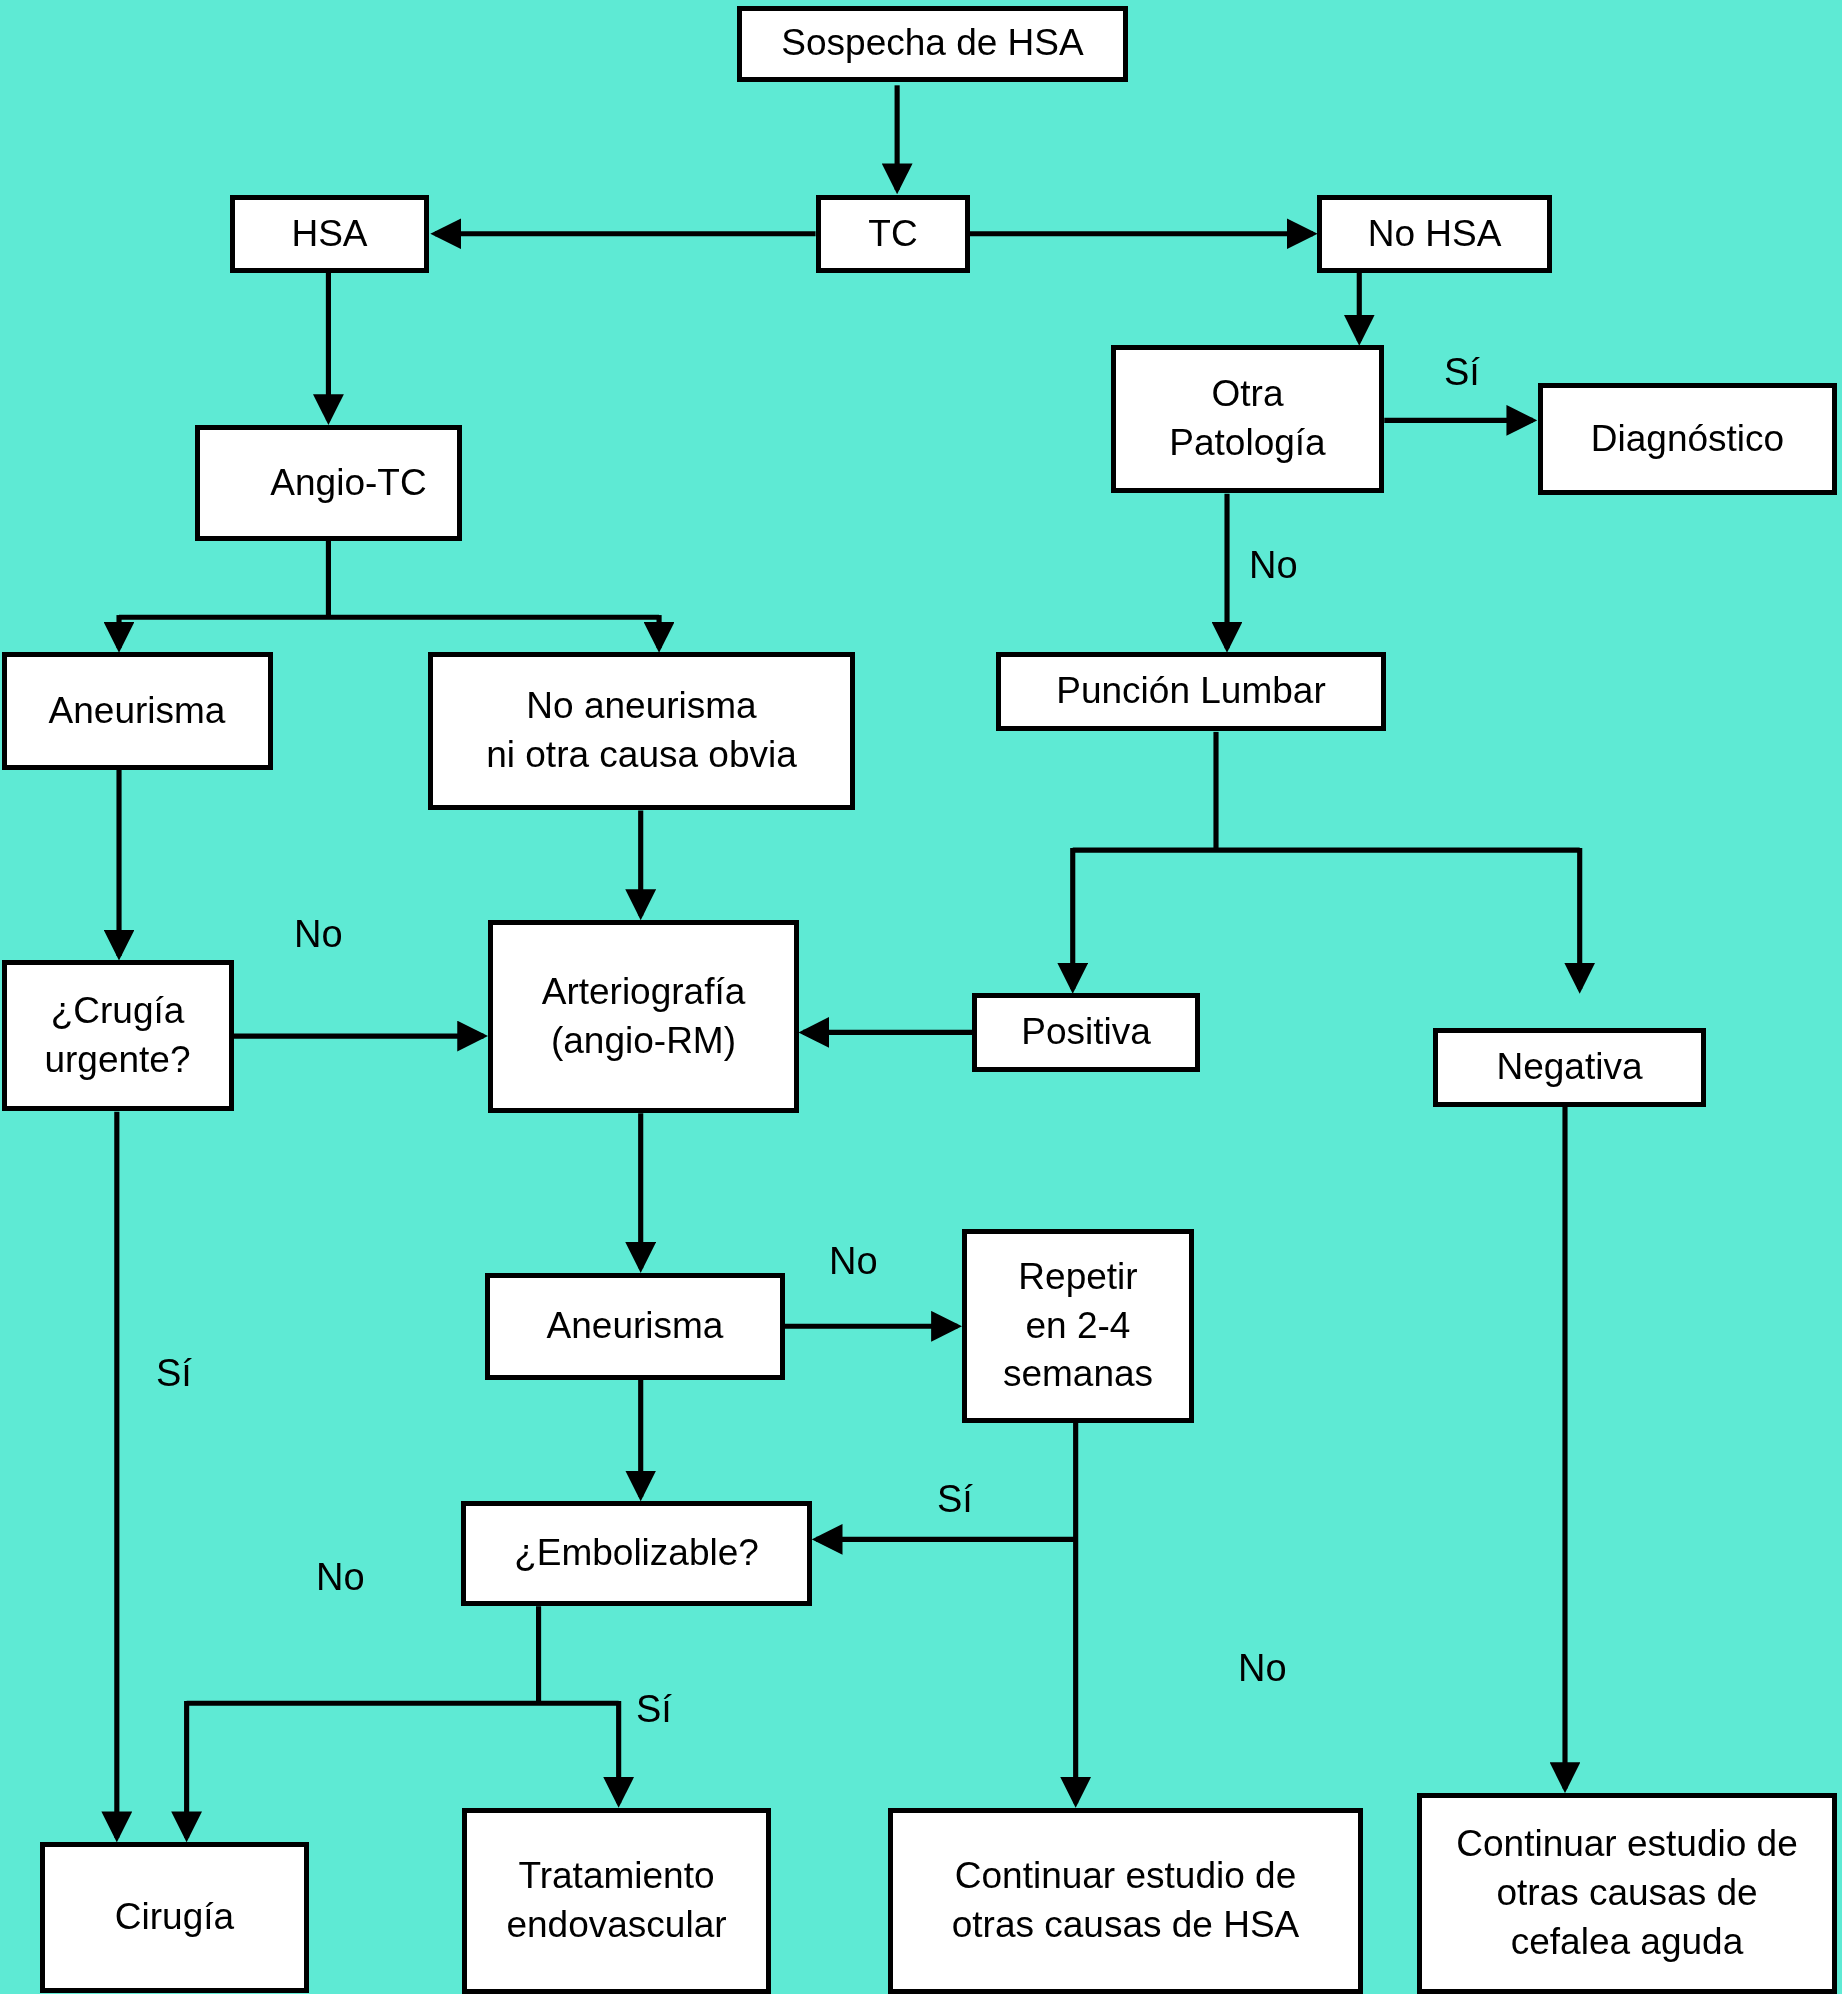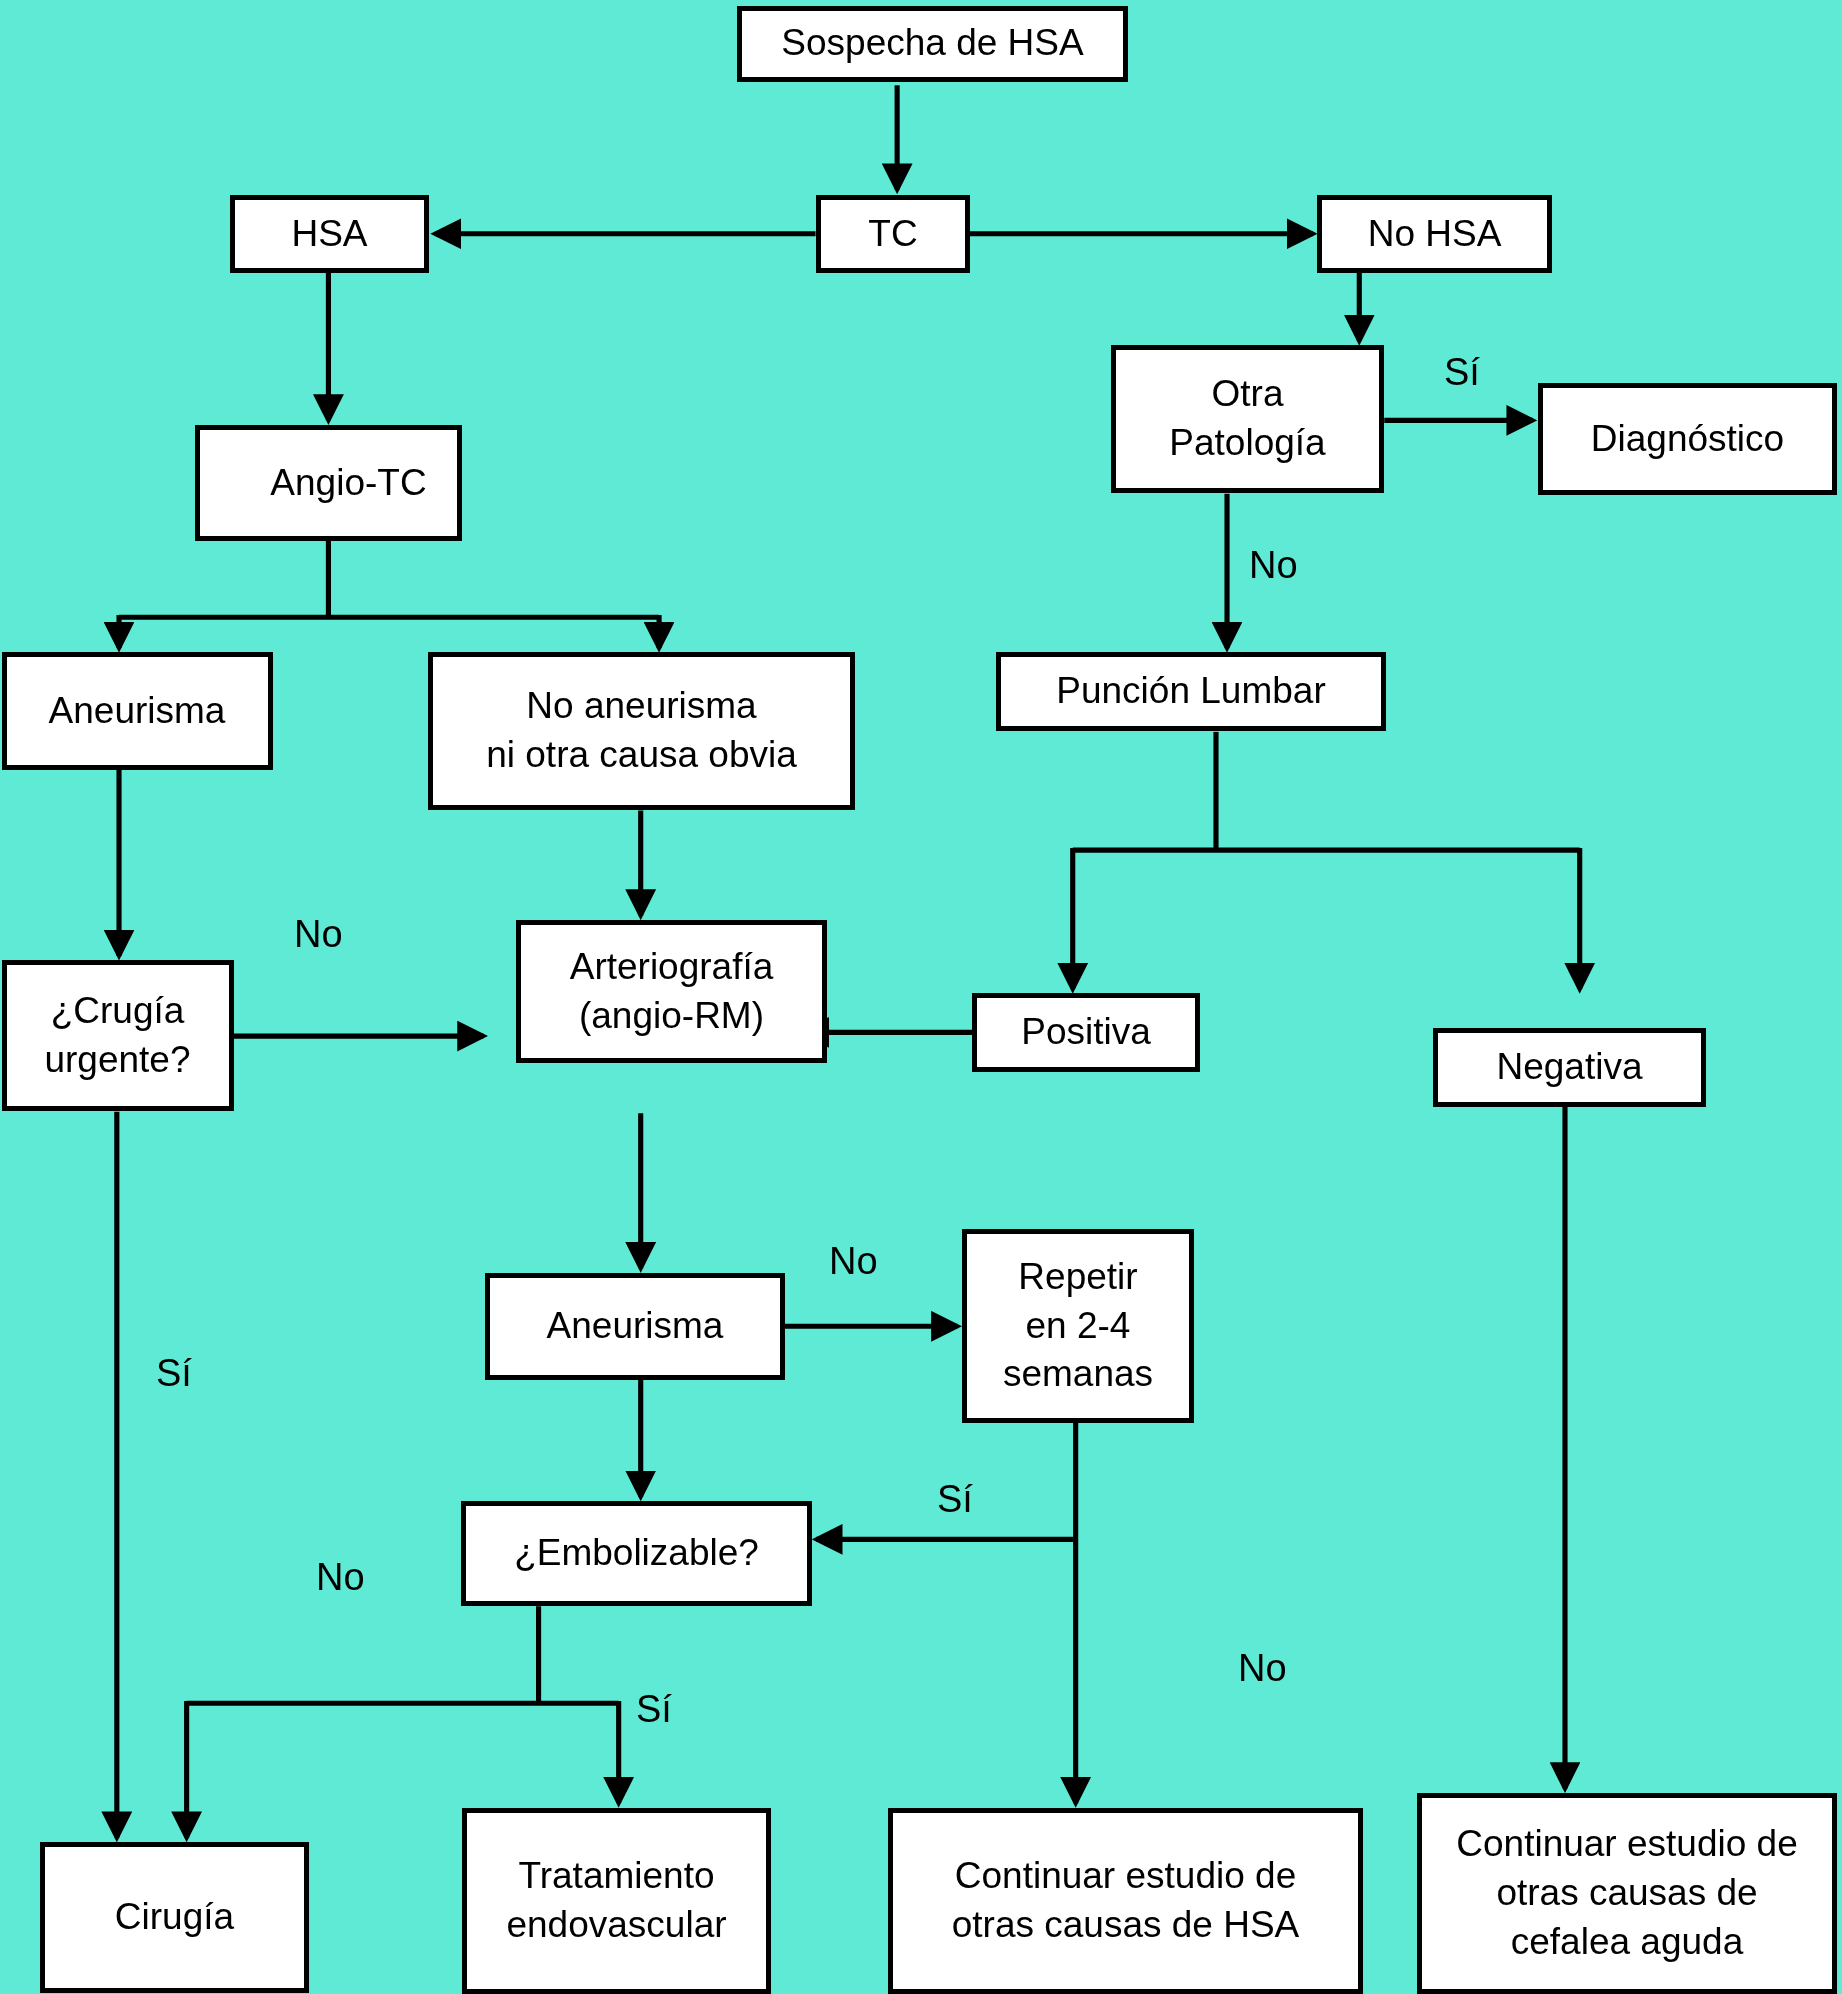--- a/index.html
+++ b/index.html
@@ -48,21 +48,21 @@
   #n-hsa          { left:230px;  top:195px;  width:199px; height:78px; }
   #n-tc           { left:816px; top:195px;  width:154px; height:78px; }
   #n-nohsa        { left:1317px; top:195px;  width:235px; height:78px; }
   #n-angio        { left:195px;  top:425px;  width:267px; height:116px;padding-left:40px; }
   #n-otra         { left:1111px; top:345px;  width:273px; height:148px; }
   #n-diag         { left:1538px; top:383px;  width:299px; height:112px; }
   #n-aneurisma1   { left:1.5px;    top:652px;  width:271px; height:118px; }
   #n-noaneurisma  { left:428px;  top:652px;  width:427px; height:158px; }
   #n-puncion      { left:996px; top:652px;  width:390px; height:79px; }
   #n-crugia       { left:1.5px;    top:960px; width:232px; height:151px; }
-  #n-arterio      { left:488px;  top:920px; width:311px; height:143px;margin-left:28px; }
+  #n-arterio      { left:488px;  top:920px; width:311px; height:193px; }
   #n-positiva     { left:972px; top:993px; width:228px; height:79px; }
   #n-negativa     { left:1433px; top:993px; width:273px; height:79px;margin-top:35px; }
   #n-aneurisma2   { left:485px;  top:1273px; width:300px; height:107px; }
   #n-repetir      { left:962px; top:1229px; width:232px; height:194px; }
   #n-embolizable  { left:461px;  top:1501px; width:351px; height:105px; }
   #n-cirugia      { left:40px;   top:1842px; width:269px; height:151px; }
   #n-trat         { left:462px;  top:1808px; width:309px; height:186px; }
   #n-conthsa      { left:888px; top:1808px; width:475px; height:186px; }
   #n-contcef      { left:1417px; top:1793px; width:420px; height:201px; }
   

